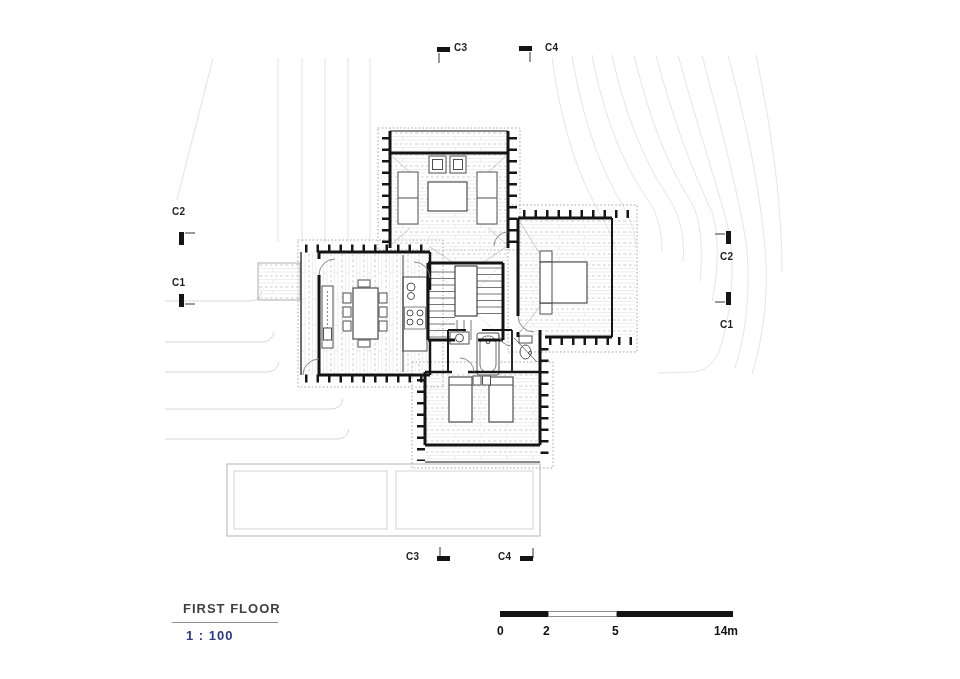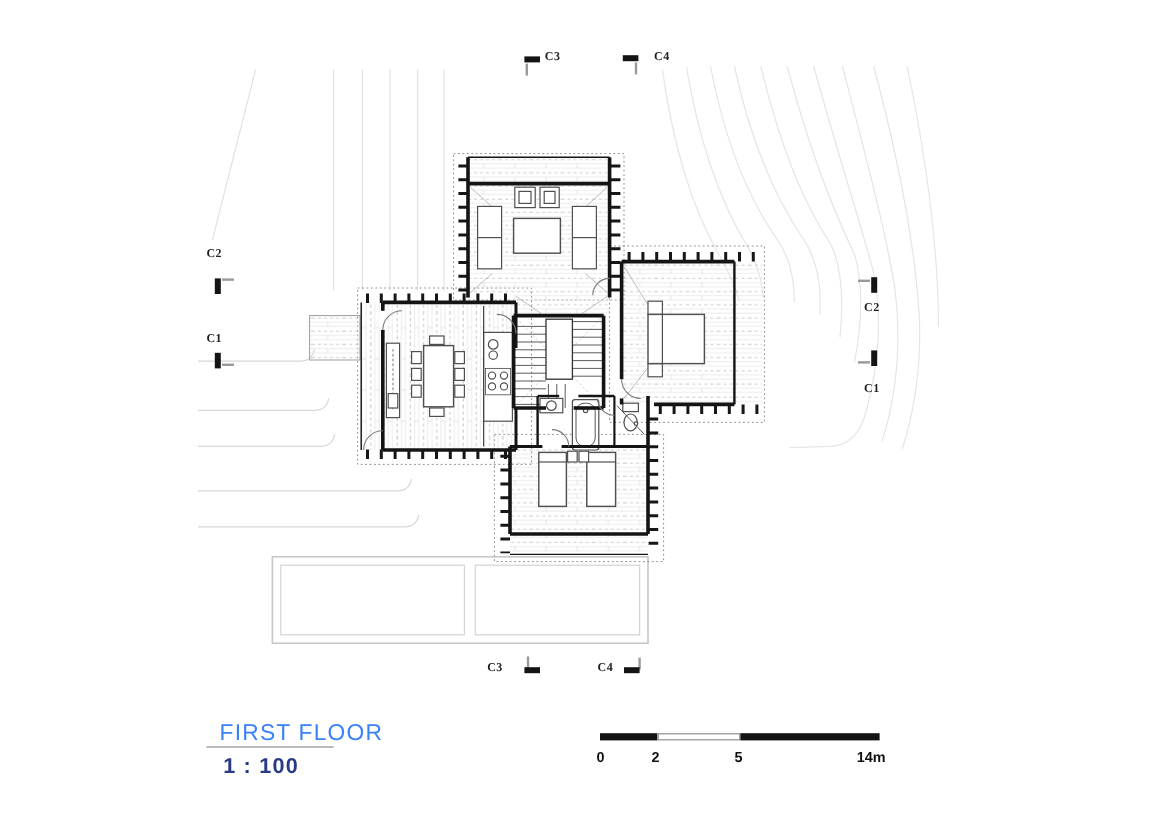--- a/index.html
+++ b/index.html
@@ -5,26 +5,26 @@
   html,body{margin:0;padding:0;background:#fff;}
   #canvas{position:relative;width:960px;height:679px;background:#ffffff;overflow:hidden;
           font-family:"Liberation Sans", sans-serif;}
   #plan-svg{position:absolute;left:0;top:0;}
   .abs{position:absolute;}
   
   .vbar{position:absolute;width:5px;height:13px;background:#141414;}
   .hbar{position:absolute;width:13px;height:5px;background:#141414;}
   .tailh{position:absolute;width:10px;height:1.5px;background:#9a9a9a;}
   .tailv{position:absolute;width:1.5px;height:10px;background:#9a9a9a;}
-  .clabel{position:absolute;font-size:10px;font-weight:bold;color:#1f1f1f;letter-spacing:.4px;font-family:Liberation Serif, serif;}
+  .clabel{position:absolute;font-size:10px;font-weight:bold;color:#1f1f1f;letter-spacing:.4px;}
   
-  .title-text{position:absolute;left:11px;top:0;font-size:19px;font-weight:normal;
-              color:#3b82f6;letter-spacing:1px;white-space:nowrap;}
+  .title-text{position:absolute;left:11px;top:0;font-size:13px;font-weight:bold;
+              color:#404040;letter-spacing:1px;white-space:nowrap;}
   .title-rule{position:absolute;left:0;top:21px;width:106px;height:0;border-top:1.5px solid #8f8f8f;}
-  .title-scale{position:absolute;left:14px;top:27px;font-size:18px;font-weight:bold;
+  .title-scale{position:absolute;left:14px;top:27px;font-size:13px;font-weight:bold;
                color:#2b3a85;letter-spacing:1px;}
   
   .sb-seg{position:absolute;top:0;height:6px;box-sizing:border-box;}
   .sb-black{background:#141414;}
   .sb-white{background:#ffffff;border:1px solid #8f8f8f;}
   .sb-label{position:absolute;top:13px;font-size:12px;font-weight:bold;color:#111;}
 </style>
 </head>
 <body>
 

